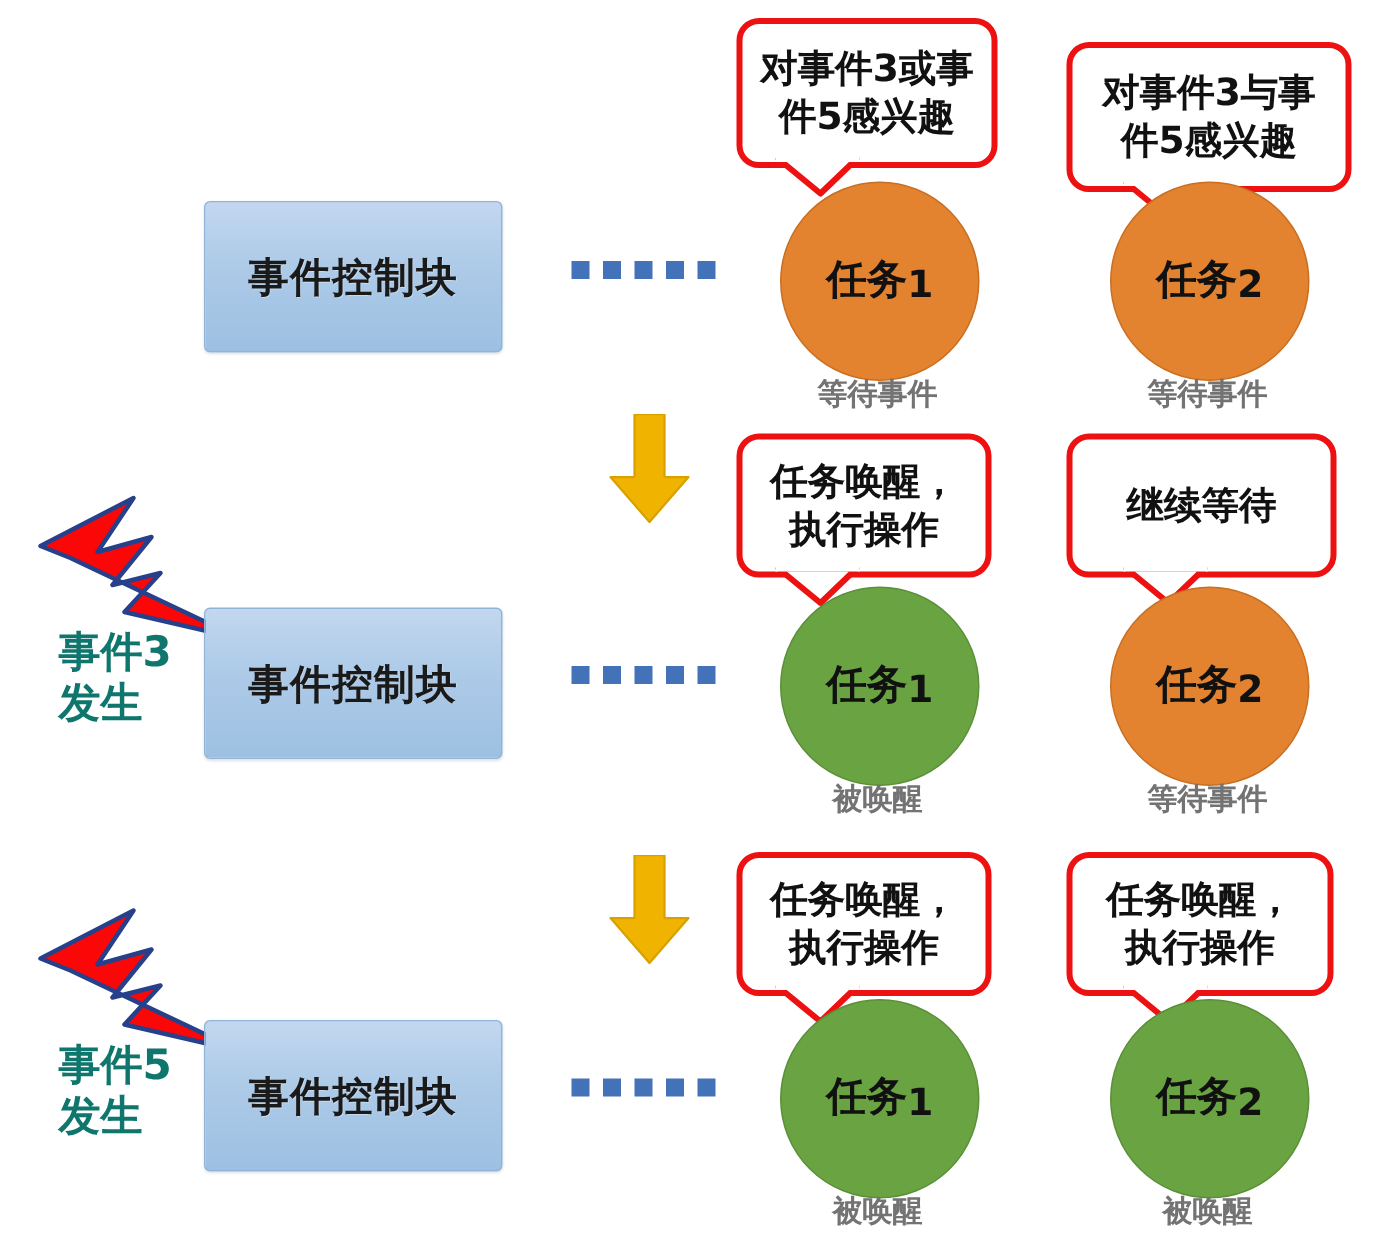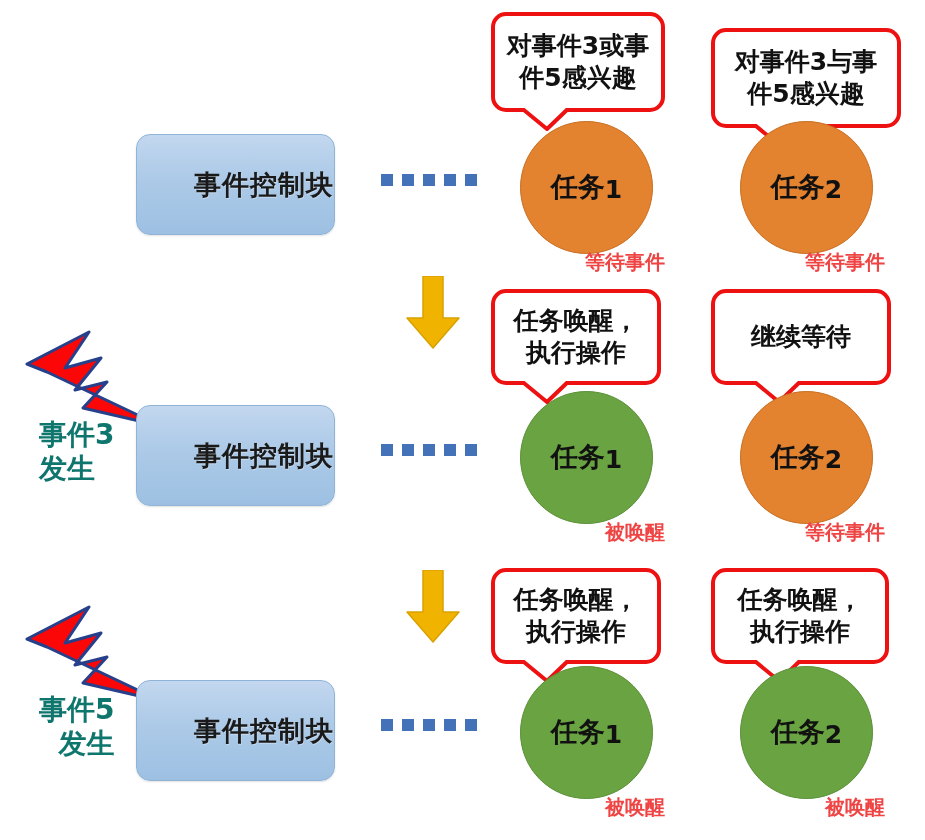--- a/index.html
+++ b/index.html
@@ -4,25 +4,25 @@
 <style>
   html,body{margin:0;padding:0;}
   body{
     width:925px;height:840px;background:#ffffff;position:relative;overflow:hidden;
     font-family:"DejaVu Sans","Liberation Sans",sans-serif;
   }
   .stage{position:absolute;left:3px;top:0;width:925px;height:604px;}
 
   
   .ecb{
-    position:absolute;width:197px;height:99px;border-radius:14px;
+    position:absolute;width:197px;height:99px;border-radius:4px;
     background:linear-gradient(180deg,#c3d7ef 0%,#aecbe8 40%,#9dc0e2 100%);
     border:1px solid #8fb4d8;
     box-shadow:0 1px 2px rgba(0,0,0,0.12);
-    display:flex;align-items:center;justify-content:flex-end;
+    display:flex;align-items:center;justify-content:center;
   }
   .ecb-label{
     font-size:27px;font-weight:700;color:#1a1a1a;letter-spacing:1px;
     text-shadow:0.5px 0.5px 0 rgba(255,255,255,0.35);
   }
 
   
   .dots{position:absolute;display:flex;gap:9px;align-items:center;}
   .dots i{display:block;width:12px;height:12px;background:#4472b8;}
 
@@ -31,22 +31,22 @@
     position:absolute;width:131px;height:131px;border-radius:50%;
     display:flex;flex-direction:row;align-items:center;justify-content:center;
     line-height:1.05;
   }
   .task.orange{background:#e3822f;border:1px solid #c96f22;}
   .task.green{background:#6aa442;border:1px solid #5b8f38;}
   .task .t1{font-size:27px;font-weight:700;color:#111;}
   .task .t2{font-size:25px;font-weight:800;color:#111;margin-top:6px;}
 
   .taskcap{
-    position:absolute;width:160px;text-align:right;
-    font-size:20px;font-weight:700;color:#ef4444;
+    position:absolute;width:160px;text-align:center;
+    font-size:20px;font-weight:700;color:#737373;
   }
 
   
   .bubble{
     position:absolute;background:#ffffff;border:4px solid #ee1111;border-radius:15px;
     display:flex;flex-direction:column;align-items:center;justify-content:center;
     box-sizing:border-box;padding:4px 8px;
   }
   .bubble .line{
     font-size:25px;font-weight:700;color:#111;line-height:1.30;white-space:nowrap;
@@ -187,21 +187,21 @@
     <svg class="tail" viewBox="0 0 56 24" style="left:34px;">
       <polygon points="2,0 54,0 30,23" fill="#ffffff" stroke="#ee1111" stroke-width="4" stroke-linejoin="round"></polygon>
       <rect x="0" y="-6" width="56" height="8" fill="#ffffff"></rect>
     </svg>
   </div>
 
   <svg class="bolt" style="left:18px;top:605px;" width="150" height="100" viewBox="0 0 150 100">
     <polygon points="68,2 44,38 80,28 54,60 86,52 62,78 140,96 26,42 6,34" fill="#fb0707" stroke="#27408b" stroke-width="3" stroke-linejoin="round"></polygon>
   </svg>
 
-  <div class="evtext" style="left:36px;top:693px;text-align:right;">
+  <div class="evtext" style="left:36px;top:693px;">
     <div>事件5</div>
     <div>发生</div>
   </div>
 
   <div class="ecb" style="left:133px;top:680px;">
     <span class="ecb-label">事件控制块</span>
   </div>
 
   <div class="dots" style="left:378px;top:719px;">
     <i></i>

